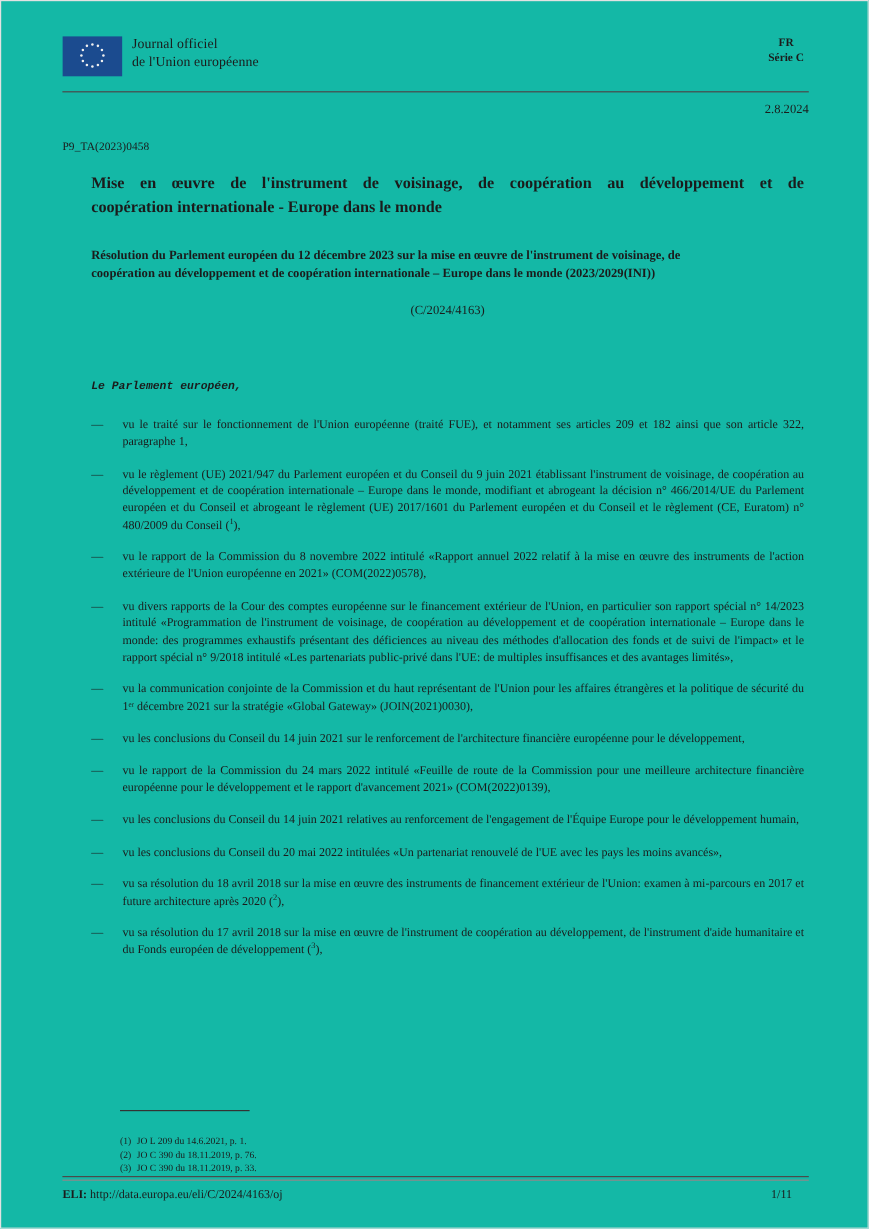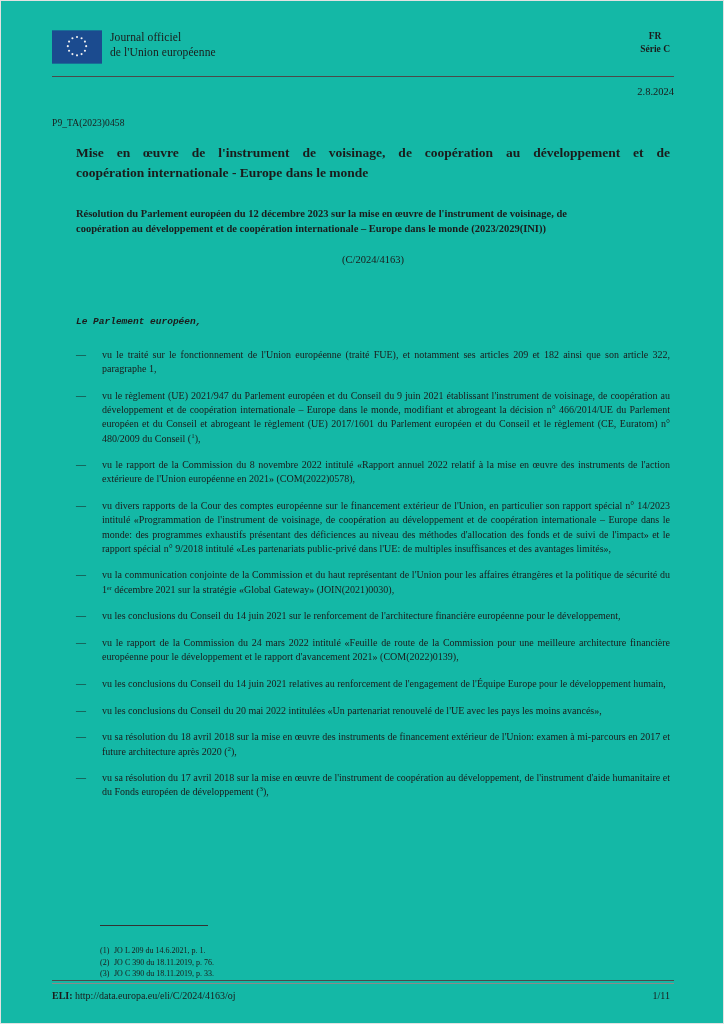--- a/index.html
+++ b/index.html
@@ -229,21 +229,21 @@
   }
   .eli {
     position: absolute;
     left: 0;
     top: 0;
     font-weight: bold;
   }
   .eli .url { font-weight: normal; }
   .pageno {
     position: absolute;
-    right: 4px;
+    right: 14px;
     top: 0;
     font-size: 10px;
   }
 </style>
 </head>
 <body>
 
 <div class="page">
   <div class="page-frame"></div>
 

